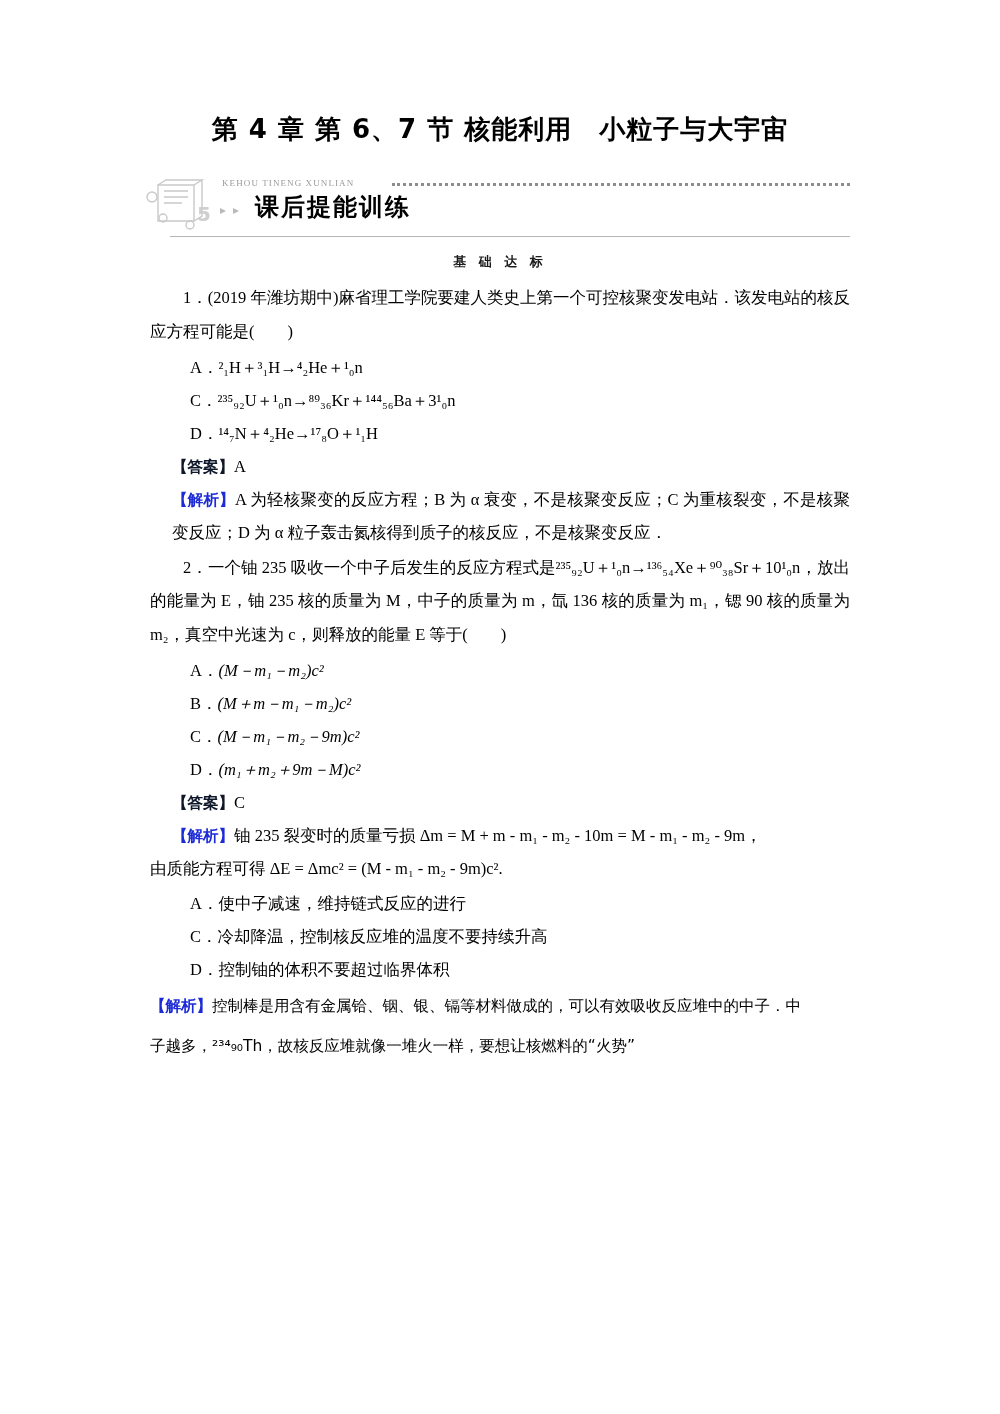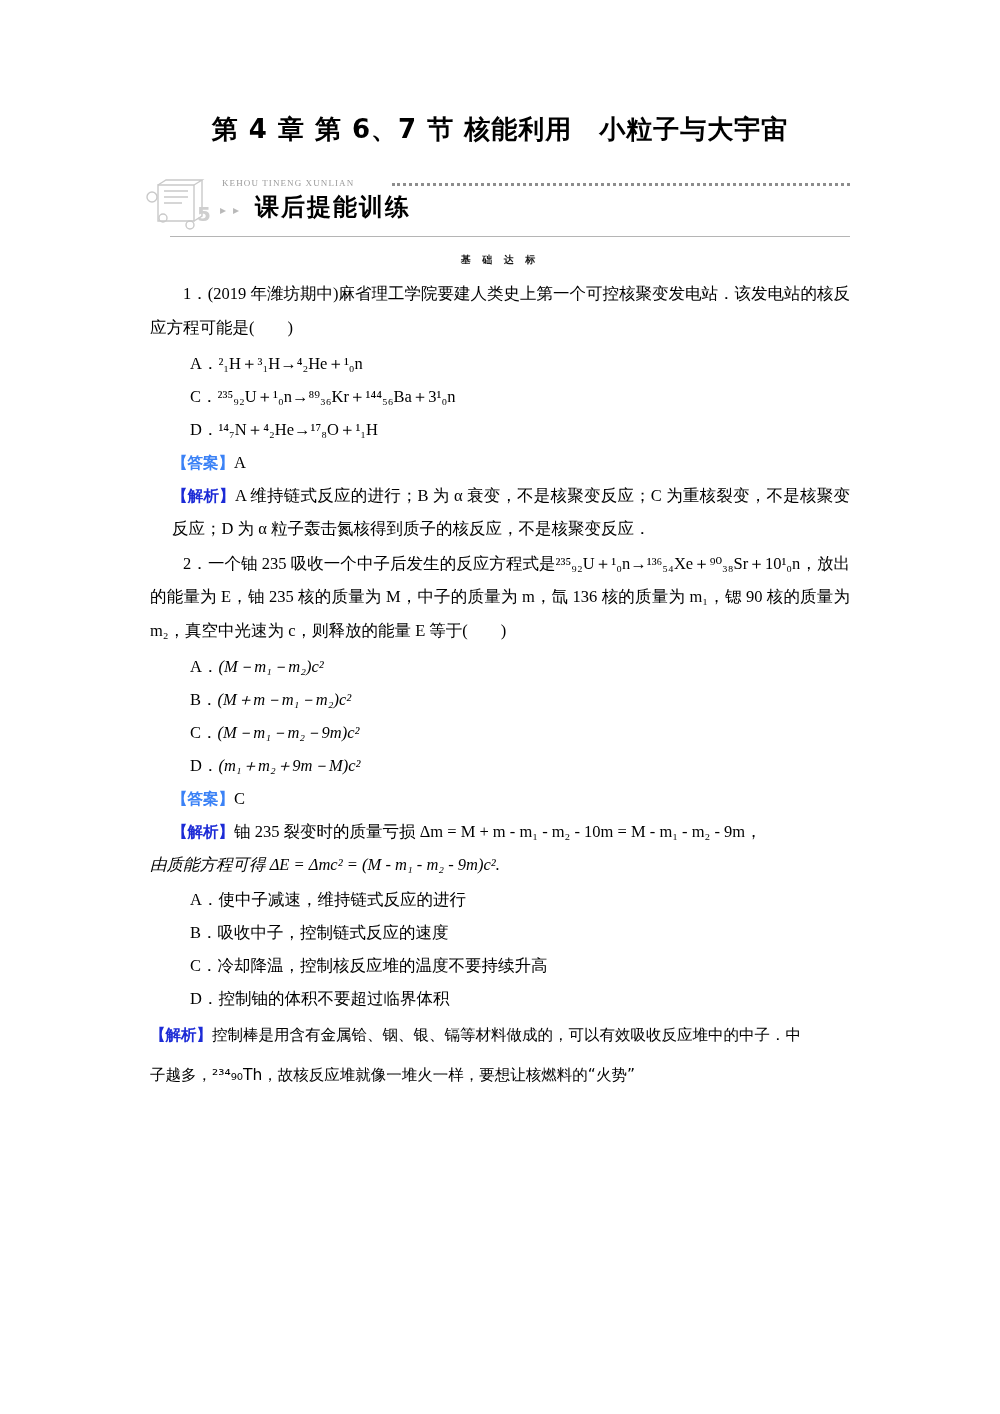--- a/index.html
+++ b/index.html
@@ -92,21 +92,21 @@
     right: 0;
     bottom: 0;
     border-bottom: 1px solid #b5b5b5;
   }
 
   
   .section-subtitle {
     text-align: center;
     font-family: "DejaVu Sans", "Liberation Sans", sans-serif;
     font-weight: bold;
-    font-size: 10px;
+    font-size: 13px;
     letter-spacing: 4px;
     margin-top: 16px;
     margin-bottom: 10px;
     color: #1a1a1a;
   }
 
   
   .q-block { margin-bottom: 2px; }
 
   .q-stem {
@@ -127,21 +127,21 @@
     line-height: 2.0;
     margin: 0;
     padding-left: 22px;
     text-align: justify;
   }
   .exp-line.wide {
     padding-left: 0;
     line-height: 2.45;
   }
   .tag-answer {
-    color: #3b82f6;
+    color: #0f172a;
     font-family: "DejaVu Sans", "Liberation Sans", sans-serif;
     font-weight: bold;
     font-size: 15.5px;
   }
   .tag-analysis {
     color: #1c2bd6;
     font-family: "DejaVu Sans", "Liberation Sans", sans-serif;
     font-weight: bold;
     font-size: 15.5px;
   }
@@ -190,21 +190,21 @@
     <p class="opt">
       <span>C．²³⁵₉₂U＋¹₀n→⁸⁹₃₆Kr＋¹⁴⁴₅₆Ba＋3¹₀n</span>
     </p>
     <p class="opt">
       <span>D．¹⁴₇N＋⁴₂He→¹⁷₈O＋¹₁H</span>
     </p>
     <p class="ans-line">
       <span class="tag-answer">【答案】</span><span>A</span>
     </p>
     <p class="ans-line">
-      <span class="tag-analysis">【解析】</span><span>A 维持链式反应的进行；B 为 α 衰变，不是核聚变反应；C 为重核裂变，不是核聚变反应；D 为 α 粒子轰击氮核得到质子的核反应，不是核聚变反应．</span>
+      <span class="tag-analysis">【解析】</span><span>A 为轻核聚变的反应方程；B 为 α 衰变，不是核聚变反应；C 为重核裂变，不是核聚变反应；D 为 α 粒子轰击氮核得到质子的核反应，不是核聚变反应．</span>
     </p>
   </div>
 
   <div class="q-block">
     <p class="q-stem">
       <span>2</span>．<span>一个铀 235 吸收一个中子后发生的反应方程式是</span><span>²³⁵₉₂U＋¹₀n→¹³⁶₅₄Xe＋⁹⁰₃₈Sr＋10¹₀n</span><span>，放出的能量为 E，铀 235 核的质量为 M，中子的质量为 m，氙 136 核的质量为 m₁，锶 90 核的质量为 m₂，真空中光速为 c，则释放的能量 E 等于(　　)</span>
     </p>
     <p class="opt">
       <span>A．</span><span class="it">(M－m₁－m₂)c²</span>
     </p>
@@ -216,31 +216,28 @@
     </p>
     <p class="opt">
       <span>D．</span><span class="it">(m₁＋m₂＋9m－M)c²</span>
     </p>
     <p class="ans-line">
       <span class="tag-answer">【答案】</span><span>C</span>
     </p>
     <p class="ans-line">
       <span class="tag-analysis">【解析】</span><span>铀 235 裂变时的质量亏损 Δm = M + m - m₁ - m₂ - 10m = M - m₁ - m₂ - 9m，</span>
     </p>
-    <p class="ans-line" style="padding-left:0;font-style:italic;">
+    <p class="ans-line" style="padding-left:0;">
       <span>由质能方程可得 ΔE = Δmc² = (M - m₁ - m₂ - 9m)c².</span>
     </p>
   </div>
 
   <div class="q-block">
     <p class="opt">
       <span>A．</span><span>使中子减速，维持链式反应的进行</span>
-    </p>
-    <p class="opt">
-      <span>B．</span><span>吸收中子，控制链式反应的速度</span>
     </p>
     <p class="opt">
       <span>C．</span><span>冷却降温，控制核反应堆的温度不要持续升高</span>
     </p>
     <p class="opt">
       <span>D．</span><span>控制铀的体积不要超过临界体积</span>
     </p>
     <p class="exp-line wide">
       <span class="tag-analysis">【解析】</span><span class="exp-sans">控制棒是用含有金属铪、铟、银、镉等材料做成的，可以有效吸收反应堆中的中子．中</span>
     </p>

